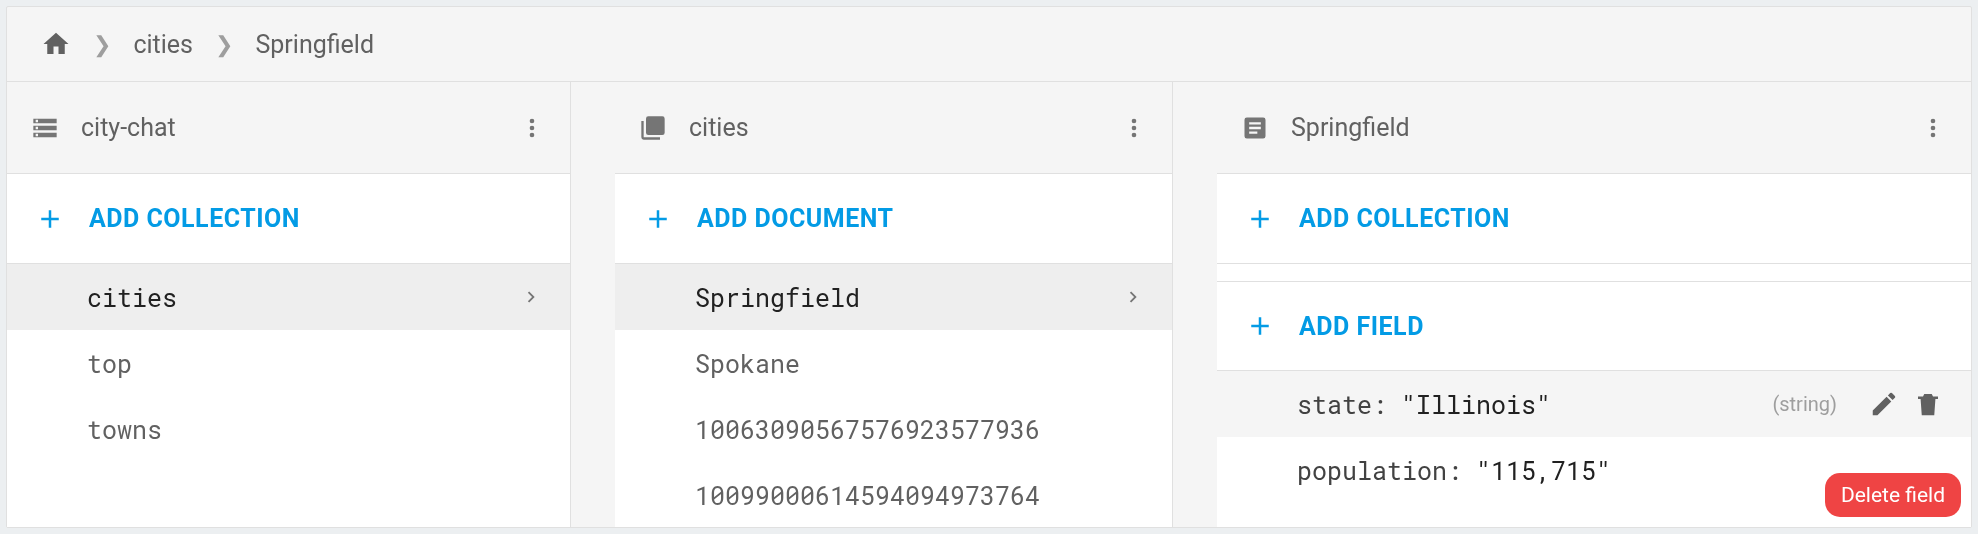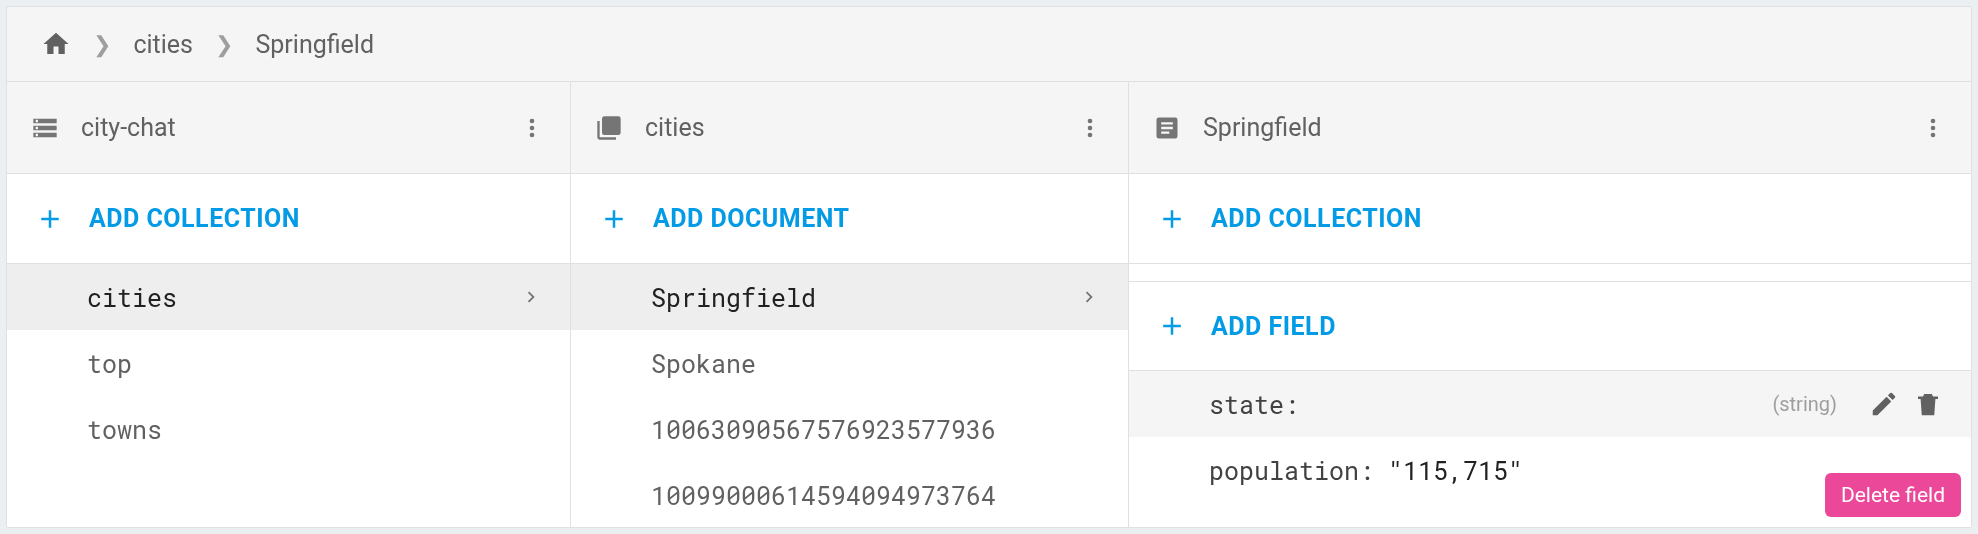--- a/index.html
+++ b/index.html
@@ -30,20 +30,21 @@
     font-size: 25px;
     color: #616161;
     border-bottom: 1px solid #e0e0e0;
   }
   .breadcrumb .sep { color: #9e9e9e; font-size: 22px; }
   .home-icon { width: 30px; height: 30px; fill: #616161; }
   .columns {
     display: flex;
     flex: 1;
     min-height: 0;
+    gap: 44px;
   }
   .col {
     display: flex;
     flex-direction: column;
     border-right: 1px solid #e0e0e0;
     background: #f5f5f5;
     min-height: 0;
   }
   .col.c0 { width: 564px; }
   .col.c1 { width: 558px; }
@@ -118,25 +119,25 @@
   .field-val { color: #212121; }
   .field-val.str::before, .field-val.str::after { content: '"'; }
   .spacer { flex: 1; }
   .type-label { color: #9e9e9e; font-family: Roboto, Arial, sans-serif; font-size: 20px; margin-right: 18px; }
   .action-icon { width: 30px; height: 30px; fill: #616161; margin-left: 14px; cursor: pointer; flex: none; }
 
   .tooltip {
     position: absolute;
     right: 10px;
     bottom: 10px;
-    background: #ec4899;
+    background: #ef4444;
     color: #fff;
     font-size: 21px;
     padding: 10px 16px;
-    border-radius: 6px;
+    border-radius: 15px;
     pointer-events: none;
   }
 </style>
 </head>
 <body>
 
 <div class="panel">
 
   <div class="breadcrumb">
     <svg class="home-icon" viewBox="0 0 24 24">
@@ -235,20 +236,21 @@
       </div>
       <div class="list">
         <div class="add-row inner">
           <svg class="plus" viewBox="0 0 24 24">
               <path d="M19 13h-6v6h-2v-6H5v-2h6V5h2v6h6v2z"></path>
             </svg>
           <span class="add-label">ADD FIELD</span>
         </div>
         <div class="field-row hover">
           <span class="field-key">state</span>
+          <span class="field-val str">Illinois</span>
           <span class="spacer"></span>
           <span class="type-label">(string)</span>
           <svg class="action-icon" viewBox="0 0 24 24">
               <path d="M3 17.25V21h3.75L17.81 9.94l-3.75-3.75L3 17.25zM20.71 7.04a1 1 0 0 0 0-1.41l-2.34-2.34a1 1 0 0 0-1.41 0l-1.83 1.83 3.75 3.75 1.83-1.83z"></path>
             </svg>
           <svg class="action-icon" viewBox="0 0 24 24">
               <path d="M6 7h12l-1 14H7L6 7zm3-3h6l1 2h4v2H4V6h4l1-2z"></path>
             </svg>
         </div>
         <div class="field-row">

